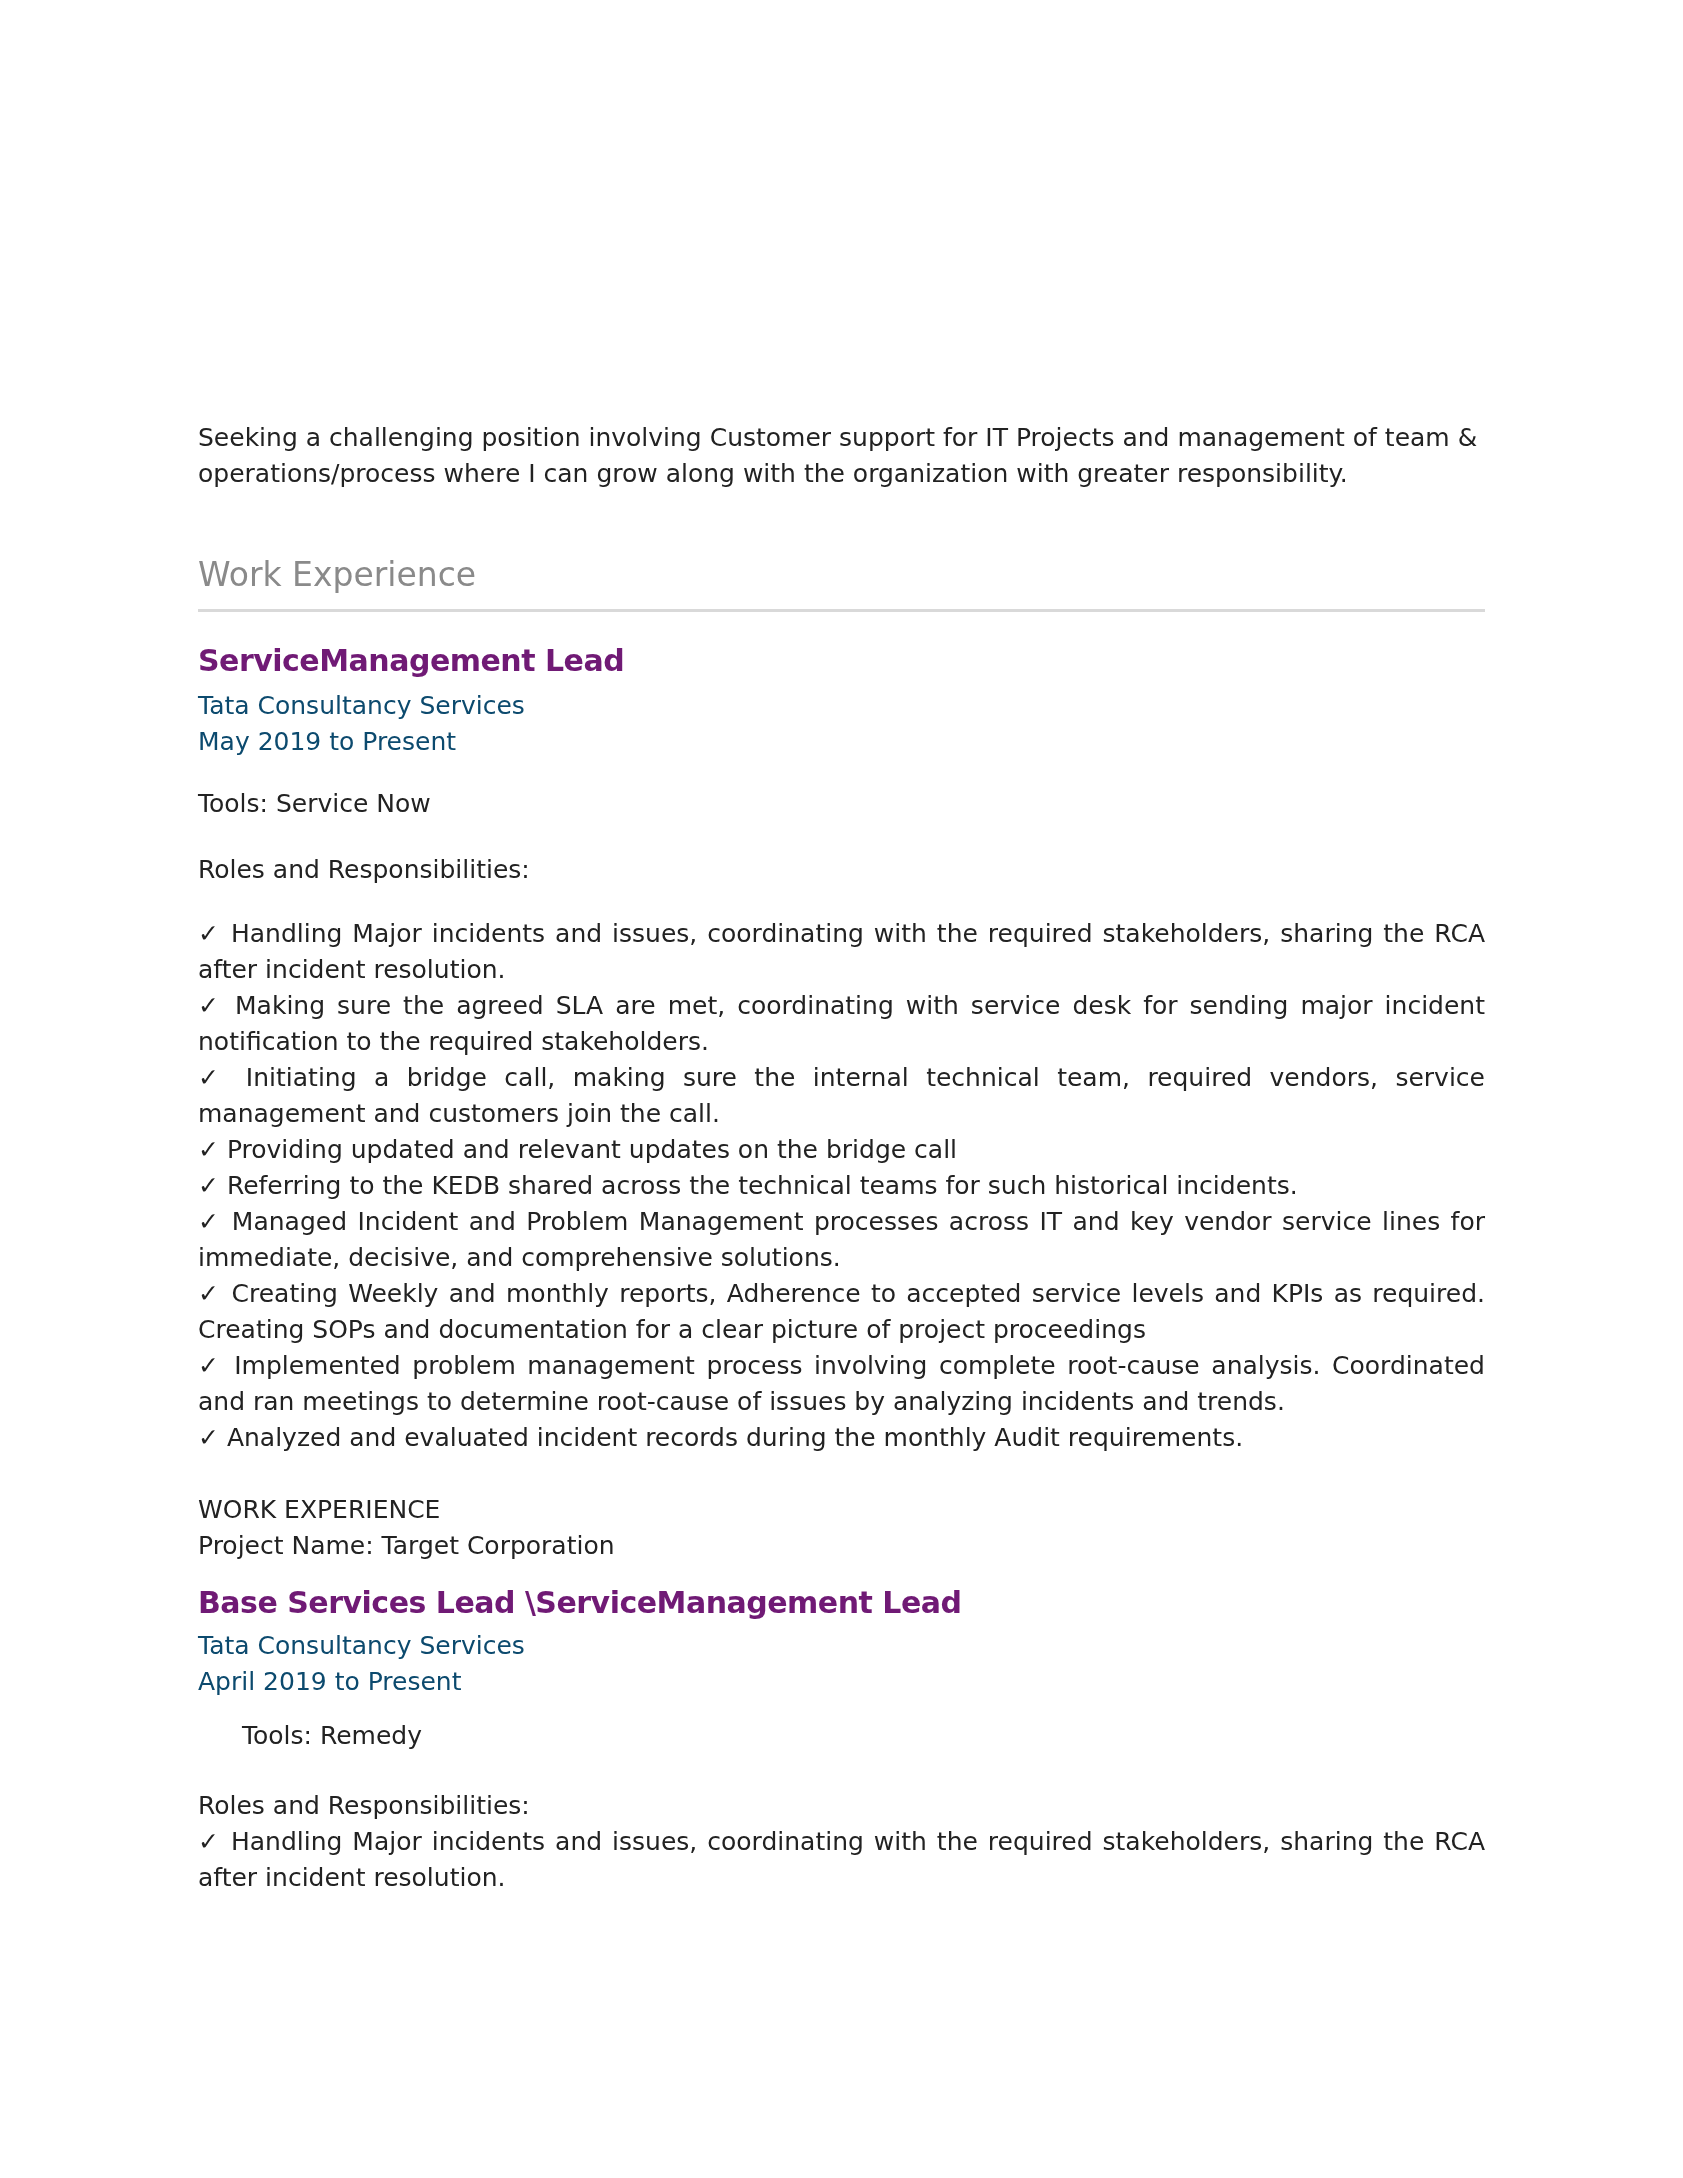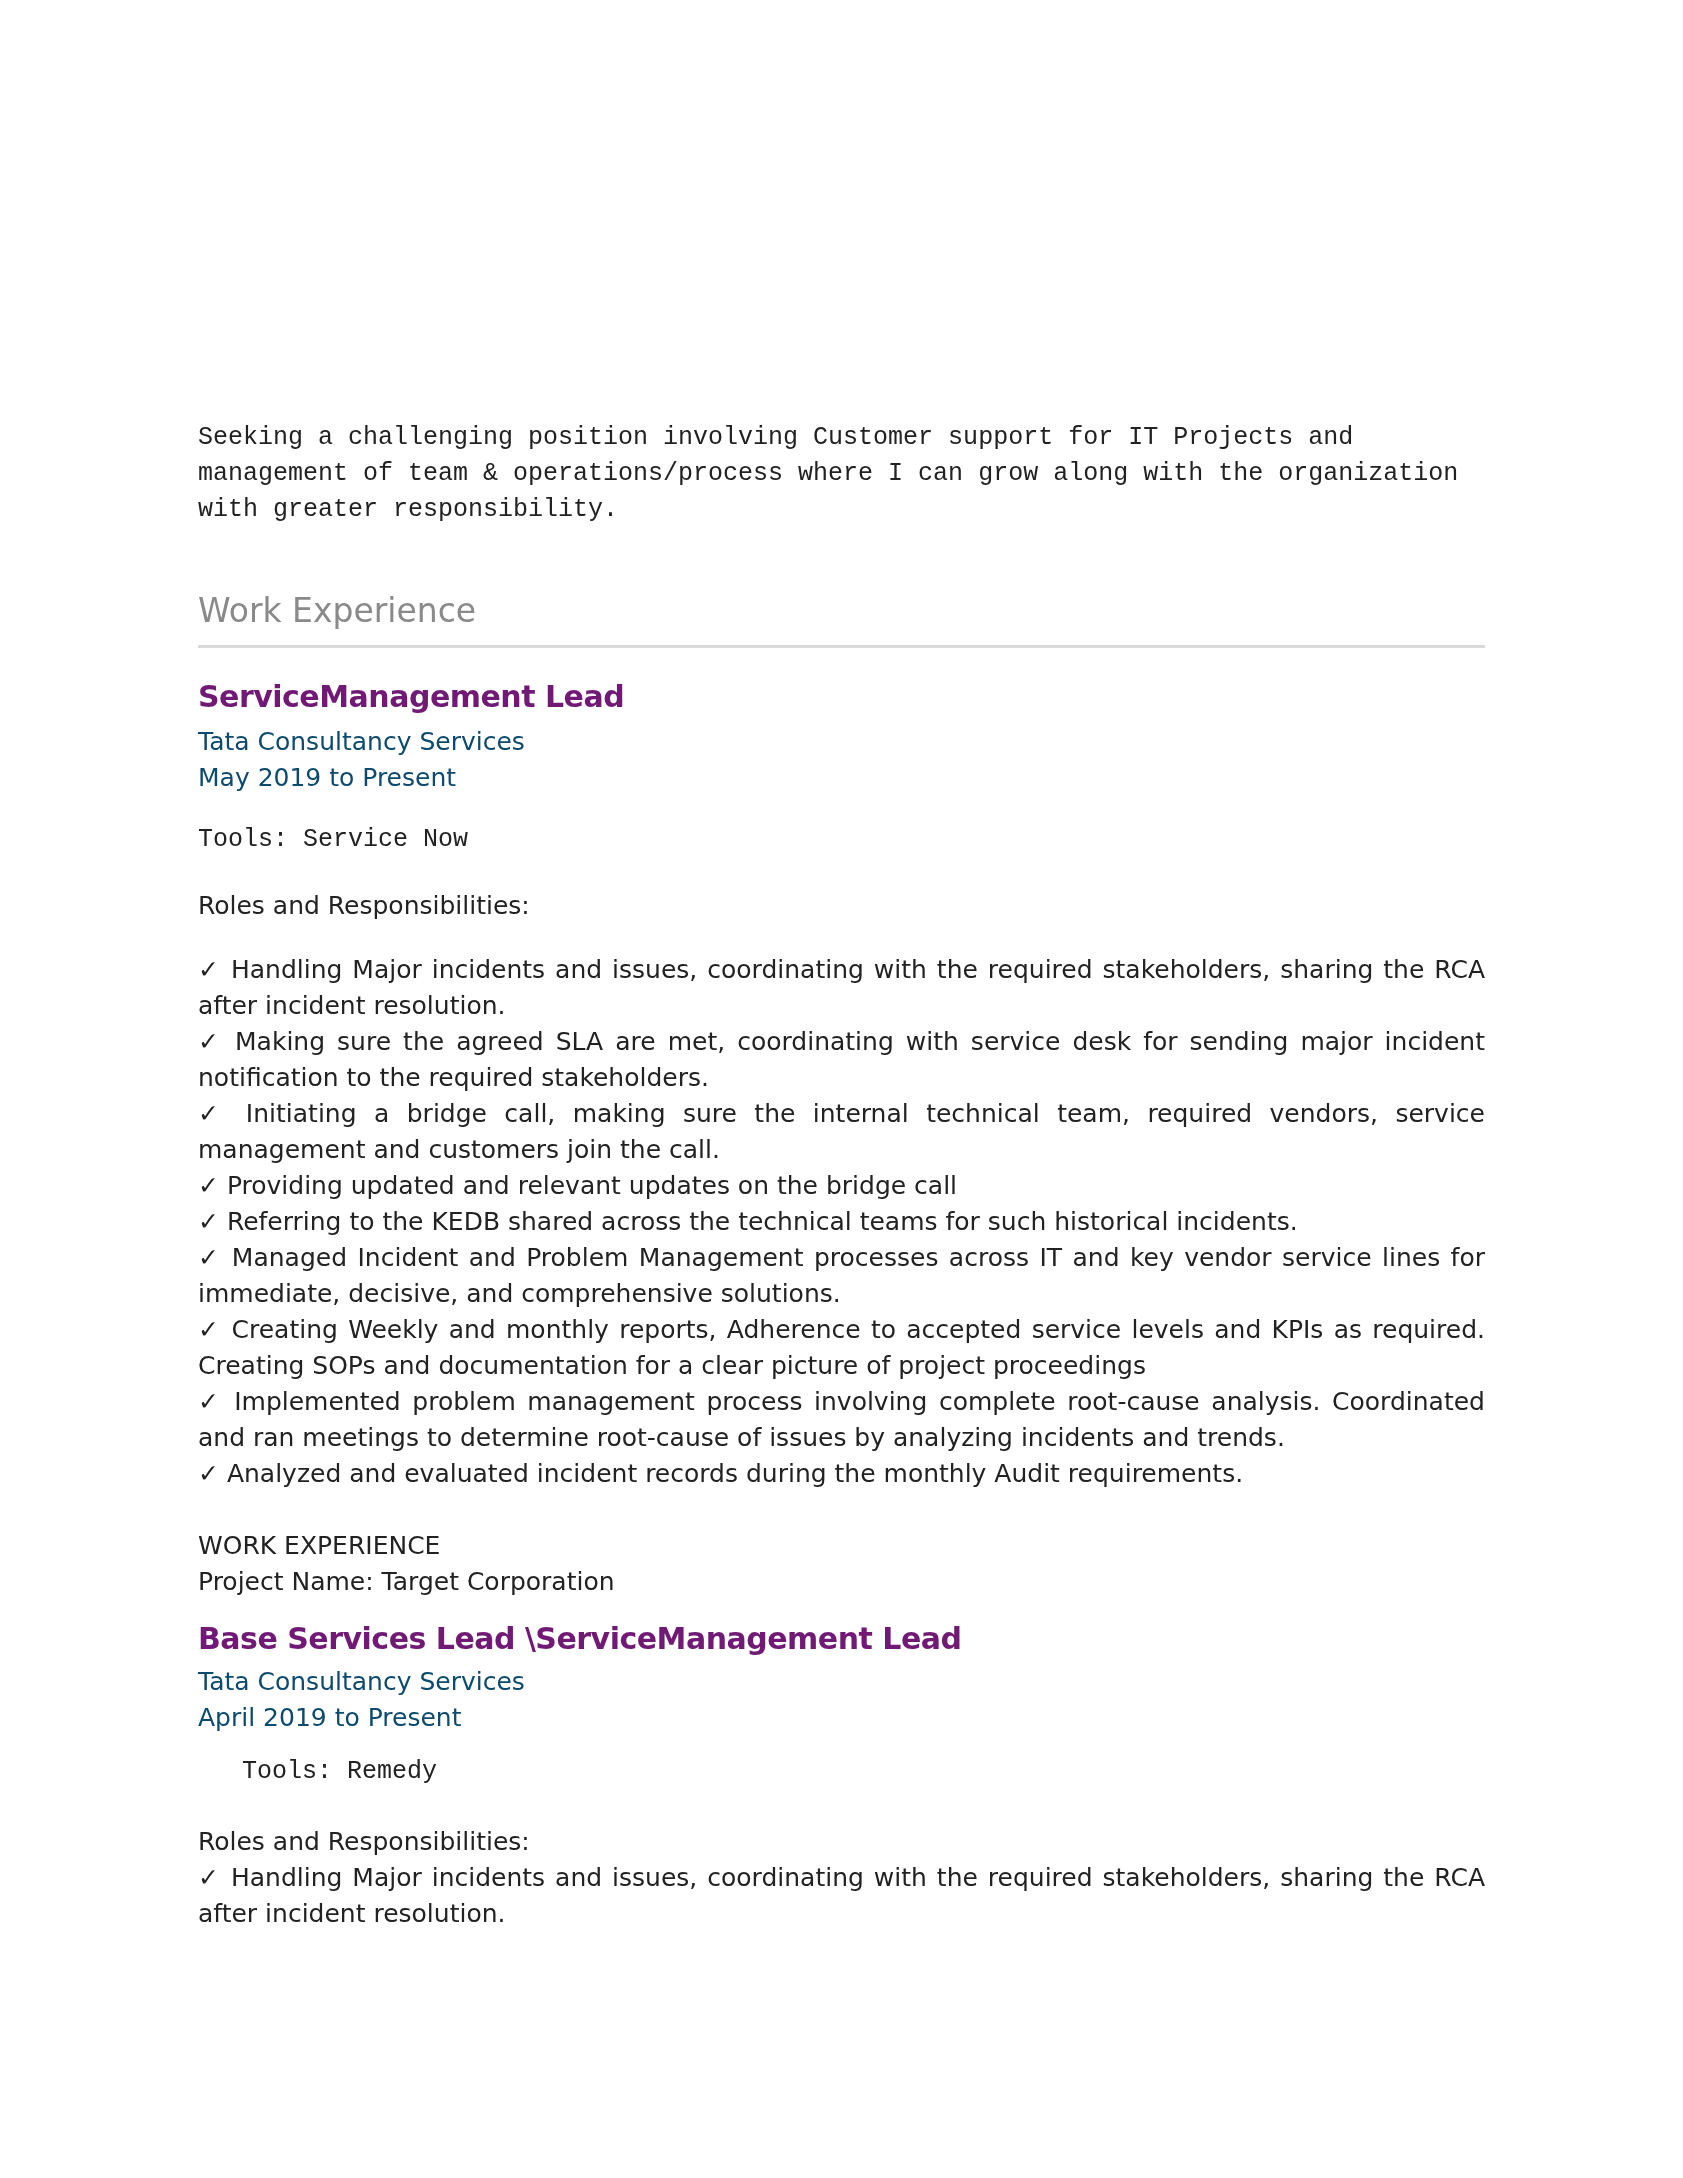--- a/index.html
+++ b/index.html
@@ -22,21 +22,20 @@
     box-sizing: content-box;
   }
   p {
     margin: 0;
     font-size: 25px;
     line-height: 36px;
   }
   .objective {
     text-align: left;
     color: #222222;
-    font-family: Liberation Mono, monospace;
   }
   .section-heading {
     font-size: 33px;
     font-weight: 400;
     color: #8a8a8a;
     line-height: 40px;
     margin: 63px 0 0 0;
     padding-bottom: 14px;
     border-bottom: 3px solid #d9d9d9;
   }
@@ -49,21 +48,20 @@
     letter-spacing: -0.5px;
   }
   .job-title.second {
     margin: 20px 0 6px 0;
   }
   .muted {
     color: #0c4a6e;
   }
   .tools-line {
     margin-top: 26px;
-    font-family: Liberation Mono, monospace;
   }
   .tools-line.second {
     margin-top: 18px;
     margin-left: 44px;
   }
   .roles-label {
     margin-top: 30px;
   }
   .roles-label.second {
     margin-top: 34px;

